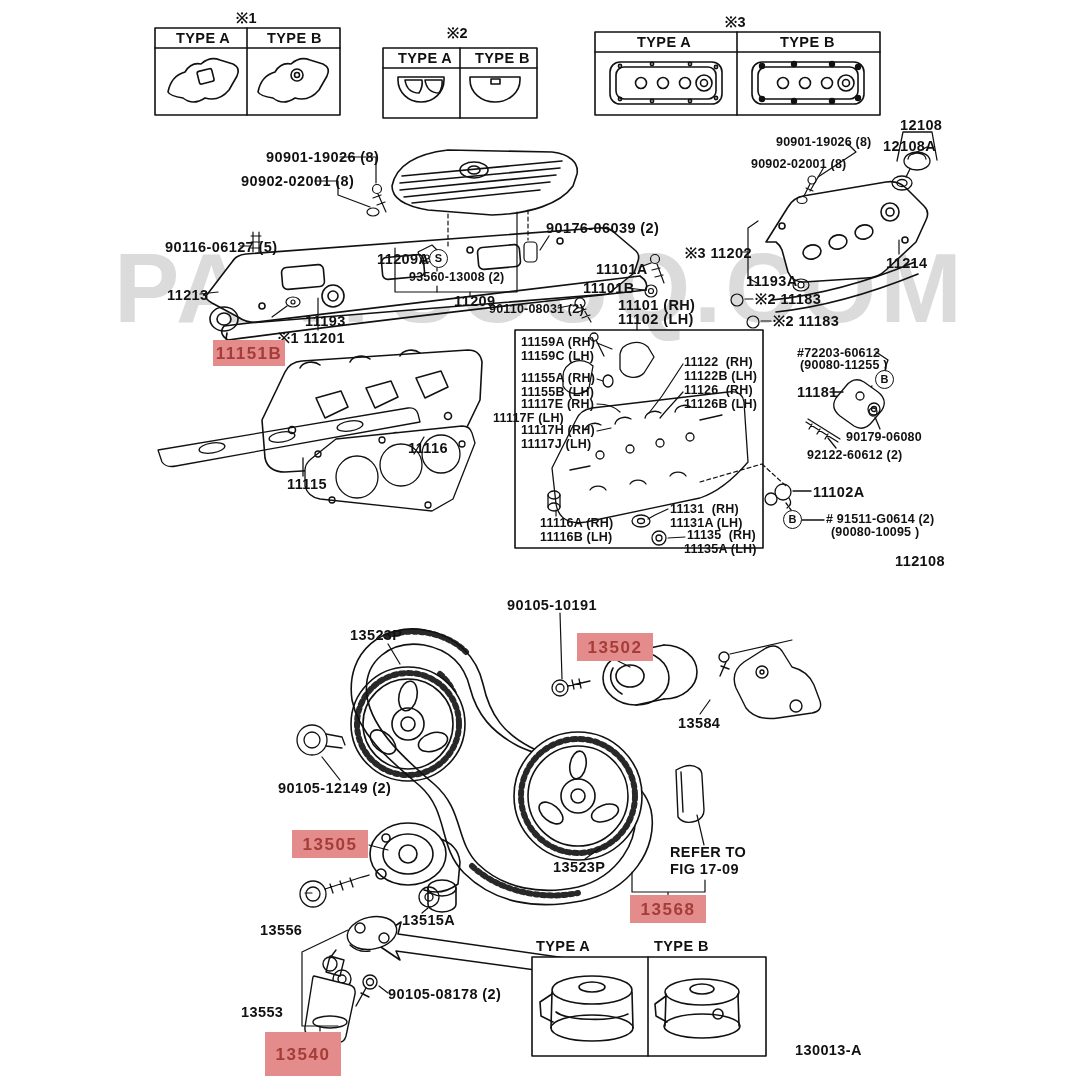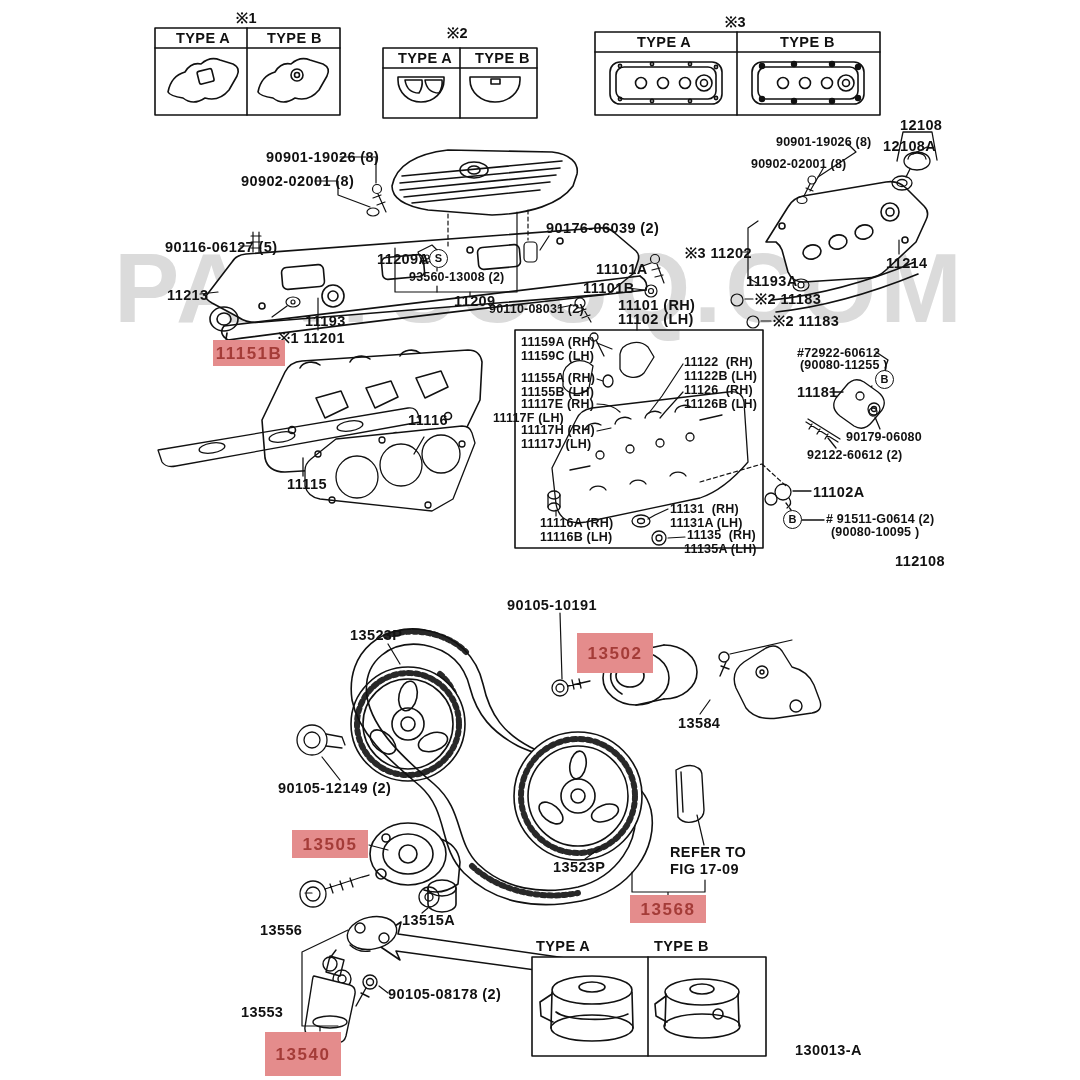--- a/index.html
+++ b/index.html
@@ -461,43 +461,43 @@
       <div class="lbl sm" style="left: 684px; top: 356px;">11122  (RH)</div>
       <div class="lbl sm" style="left: 684px; top: 370px;">11122B (LH)</div>
       <div class="lbl sm" style="left: 684px; top: 384px;">11126  (RH)</div>
       <div class="lbl sm" style="left: 684px; top: 398px;">11126B (LH)</div>
       <div class="lbl sm" style="left: 540px; top: 517px;">11116A (RH)</div>
       <div class="lbl sm" style="left: 540px; top: 531px;">11116B (LH)</div>
       <div class="lbl sm" style="left: 670px; top: 503px;">11131  (RH)</div>
       <div class="lbl sm" style="left: 670px; top: 517px;">11131A (LH)</div>
       <div class="lbl sm" style="left: 687px; top: 529px;">11135  (RH)</div>
       <div class="lbl sm" style="left: 684px; top: 543px;">11135A (LH)</div>
-      <div class="lbl" style="left: 408px; top: 413px;">11116</div>
+      <div class="lbl" style="left: 408px; top: 441px;">11116</div>
       <div class="lbl" style="left: 287px; top: 477px;">11115</div>
       <div class="lbl" style="left: 900px; top: 118px;">12108</div>
       <div class="lbl" style="left: 883px; top: 139px;">12108A</div>
       <div class="lbl sm" style="left: 776px; top: 136px;">90901-19026 (8)</div>
       <div class="lbl sm" style="left: 751px; top: 158px;">90902-02001 (8)</div>
       <div class="lbl" style="left: 685px; top: 246px;">※3 11202</div>
       <div class="lbl" style="left: 746px; top: 274px;">11193A</div>
       <div class="lbl" style="left: 755px; top: 292px;">※2 11183</div>
       <div class="lbl" style="left: 773px; top: 314px;">※2 11183</div>
       <div class="lbl" style="left: 886px; top: 256px;">11214</div>
-      <div class="lbl sm" style="left: 797px; top: 347px;">#72922-60612</div>
+      <div class="lbl sm" style="left: 797px; top: 347px;">#72203-60612</div>
       <div class="lbl sm" style="left: 800px; top: 359px;">(90080-11255 )</div>
       <div class="lbl" style="left: 797px; top: 385px;">11181</div>
       <div class="lbl sm" style="left: 846px; top: 431px;">90179-06080</div>
       <div class="lbl sm" style="left: 807px; top: 449px;">92122-60612 (2)</div>
       <div class="lbl" style="left: 813px; top: 485px;">11102A</div>
       <div class="lbl sm" style="left: 826px; top: 513px;"># 91511-G0614 (2)</div>
       <div class="lbl sm" style="left: 831px; top: 526px;">(90080-10095 )</div>
       <div class="lbl" style="left: 895px; top: 554px;">112108</div>
       <div class="lbl" style="left: 507px; top: 598px;">90105-10191</div>
       <div class="lbl" style="left: 350px; top: 628px;">13523P</div>
-      <div class="lbl hl" style="left: 577px; top: 633px; width: 76px; height: 40px;">13502</div>
+      <div class="lbl hl" style="left: 577px; top: 633px; width: 76px; height: 28px;">13502</div>
       <div class="lbl" style="left: 678px; top: 716px;">13584</div>
       <div class="lbl" style="left: 278px; top: 781px;">90105-12149 (2)</div>
       <div class="lbl hl" style="left: 292px; top: 830px; width: 76px; height: 28px;">13505</div>
       <div class="lbl" style="left: 260px; top: 885px; margin-top: 38px;">13556</div>
       <div class="lbl" style="left: 402px; top: 913px;">13515A</div>
       <div class="lbl" style="left: 553px; top: 860px;">13523P</div>
       <div class="lbl" style="left: 670px; top: 845px;">REFER TO</div>
       <div class="lbl" style="left: 670px; top: 862px;">FIG 17-09</div>
       <div class="lbl hl" style="left: 630px; top: 895px; width: 76px; height: 28px;">13568</div>
       <div class="lbl" style="left: 241px; top: 1005px;">13553</div>

